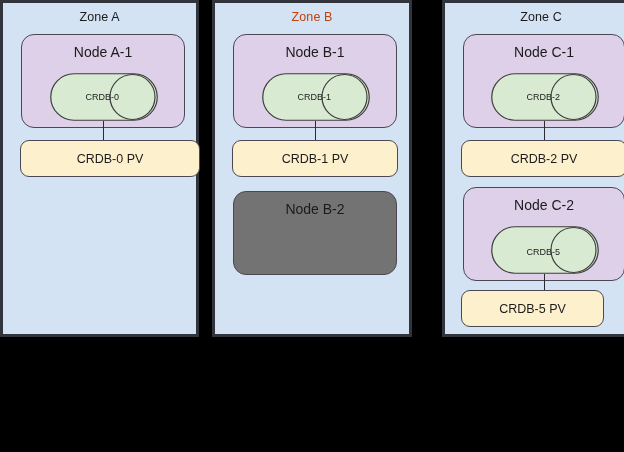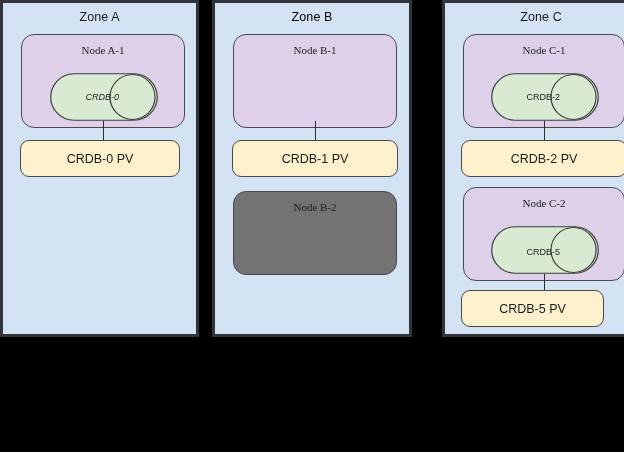--- a/index.html
+++ b/index.html
@@ -8,21 +8,21 @@
   #stage{position:relative;width:624px;height:452px;background:#000;}
 
   .zone{position:absolute;top:0;background:#d4e3f4;
         border:3px solid #7f1d1d;box-sizing:border-box;}
   .zone-title{position:absolute;left:0;right:0;top:7px;text-align:center;
         font-size:12.5px;color:#1b1b1b;letter-spacing:.1px;}
 
   .node{position:absolute;background:#ddd0e8;border:1px solid #4c4852;
         border-radius:13px;box-sizing:border-box;}
   .node-title{position:absolute;left:0;right:0;top:9px;text-align:center;
-        font-size:11px;color:#1b1b1b;font-family:Liberation Serif, serif;}
+        font-size:14px;color:#1b1b1b;}
 
   .pv{position:absolute;background:#fdf1cd;border:1px solid #4c4852;
       border-radius:9px;box-sizing:border-box;display:flex;
       align-items:center;justify-content:center;
       font-size:12.5px;color:#1b1b1b;}
 
   .cyl{position:absolute;}
   .cyl svg{display:block;}
   .cyl-label{position:absolute;left:0;top:50%;transform:translateY(-50%);
       text-align:center;font-size:9px;color:#1b1b1b;}
@@ -36,29 +36,36 @@
     <div class="zone" style="left: 0px; top: 0px; width: 199px; height: 337px; background: rgb(212, 227, 244); border-color: rgb(50, 52, 59);">
       <div class="zone-title" style="color: rgb(27, 27, 27);">Zone A</div>
       <div class="node" style="left: 18px; top: 31px; width: 164px; height: 94px; background: rgb(221, 208, 232); border-color: rgb(76, 72, 82);">
         <div class="node-title" style="color: rgb(27, 27, 27);">Node A-1</div>
       </div>
       <div class="cyl" style="left: 47px; top: 70px; width: 108px; height: 48px;">
         <svg width="108" height="48">
           <rect x="0.75" y="0.75" width="106.5" height="46.5" rx="23.25" ry="23.25" fill="#d9ead3" stroke="#3d3d3d" stroke-width="1.2"></rect>
           <ellipse cx="82.5" cy="24" rx="22.5" ry="22.5" fill="#d9ead3" stroke="#3d3d3d" stroke-width="1.2"></ellipse>
         </svg>
-        <div class="cyl-label" style="width: 60.5px; left: 22px; color: rgb(27, 27, 27); font-style: italic;">CRDB-0</div>
+        <div class="cyl-label" style="width: 60.5px; left: 22px; color: rgb(27, 27, 27);">CRDB-0</div>
       </div>
       <div class="conn" style="left: 100px; top: 118px; height: 19px; background: rgb(43, 43, 43);"></div>
-      <div class="pv" style="left: 17px; top: 137px; width: 160px; height: 37px; background: rgb(253, 241, 205); border-color: rgb(76, 72, 82); color: rgb(27, 27, 27);">CRDB-0 PV</div>
+      <div class="pv" style="left: 17px; top: 137px; width: 180px; height: 37px; background: rgb(253, 241, 205); border-color: rgb(76, 72, 82); color: rgb(27, 27, 27);">CRDB-0 PV</div>
     </div>
     <div class="zone" style="left: 212px; top: 0px; width: 200px; height: 337px; background: rgb(212, 227, 244); border-color: rgb(50, 52, 59);">
-      <div class="zone-title" style="color: #000000;">Zone B</div>
+      <div class="zone-title" style="color: #c2410c;">Zone B</div>
       <div class="node" style="left: 18px; top: 31px; width: 164px; height: 94px; background: rgb(221, 208, 232); border-color: rgb(76, 72, 82);">
         <div class="node-title" style="color: rgb(27, 27, 27);">Node B-1</div>
+      </div>
+      <div class="cyl" style="left: 47px; top: 70px; width: 108px; height: 48px;">
+        <svg width="108" height="48">
+          <rect x="0.75" y="0.75" width="106.5" height="46.5" rx="23.25" ry="23.25" fill="#d9ead3" stroke="#3d3d3d" stroke-width="1.2"></rect>
+          <ellipse cx="82.5" cy="24" rx="22.5" ry="22.5" fill="#d9ead3" stroke="#3d3d3d" stroke-width="1.2"></ellipse>
+        </svg>
+        <div class="cyl-label" style="width: 60.5px; left: 22px; color: rgb(27, 27, 27);">CRDB-1</div>
       </div>
       <div class="conn" style="left: 100px; top: 118px; height: 19px; background: rgb(43, 43, 43);"></div>
       <div class="pv" style="left: 17px; top: 137px; width: 166px; height: 37px; background: rgb(253, 241, 205); border-color: rgb(76, 72, 82); color: rgb(27, 27, 27);">CRDB-1 PV</div>
       <div class="node" style="left: 18px; top: 188px; width: 164px; height: 84px; background: #737373; border-color: rgb(76, 72, 82);">
         <div class="node-title" style="color: rgb(27, 27, 27);">Node B-2</div>
       </div>
     </div>
     <div class="zone" style="left: 426px; top: 0px; width: 198px; height: 337px; background: rgb(212, 227, 244); border-color: rgb(50, 52, 59); margin-left: 16px;">
       <div class="zone-title" style="color: rgb(27, 27, 27);">Zone C</div>
       <div class="node" style="left: 18px; top: 31px; width: 162px; height: 94px; background: rgb(221, 208, 232); border-color: rgb(76, 72, 82);">

